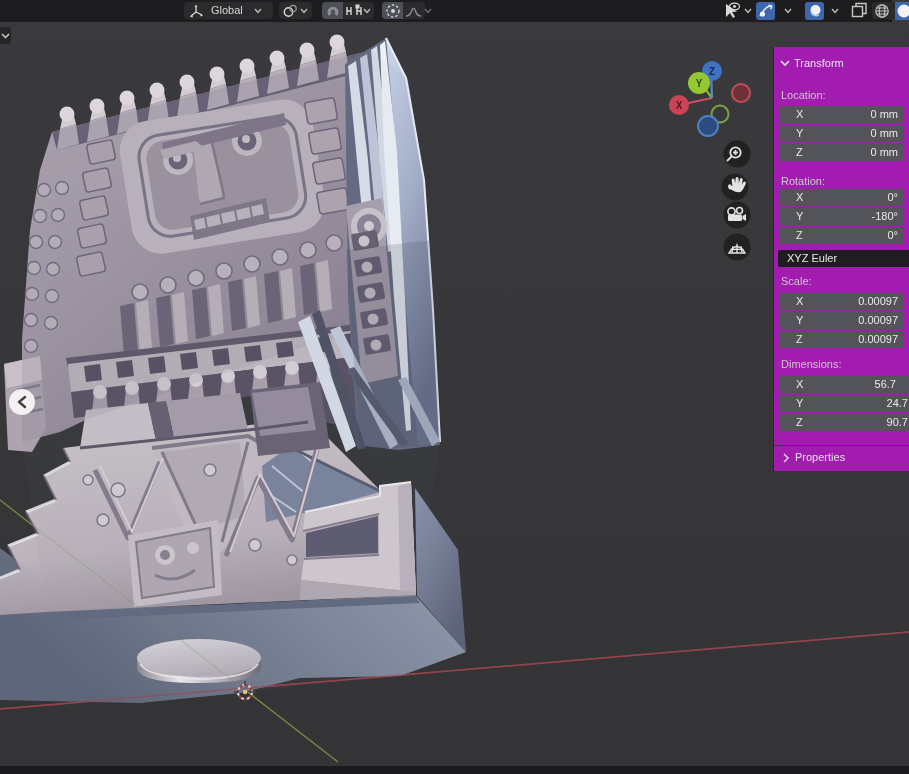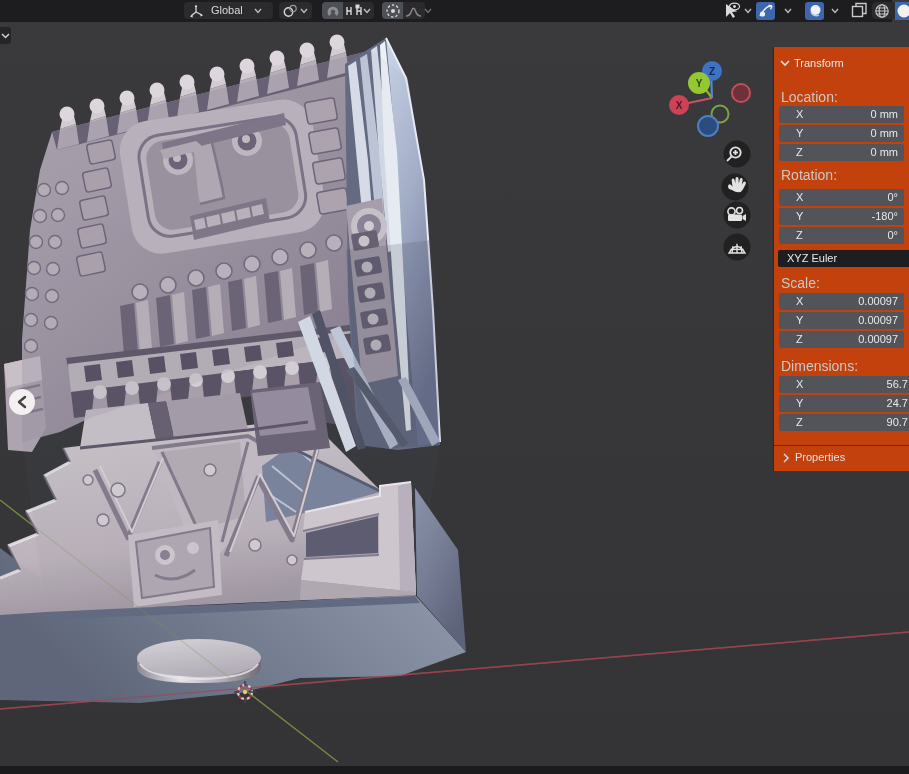--- a/index.html
+++ b/index.html
@@ -4,22 +4,22 @@
 <style>
   html,body{margin:0;padding:0;}
   body{width:909px;height:774px;overflow:hidden;background:#39393c;font-family:"Liberation Sans",sans-serif;position:relative;}
   #viewport{position:absolute;left:0;top:0;width:909px;height:774px;}
   
   #topbar{position:absolute;left:0;top:0;width:892px;height:22px;background:#1d1d1f;z-index:5;}
   .tb{position:absolute;top:2px;height:17px;background:#2b2b2e;border-radius:4px;}
   .tbtxt{position:absolute;color:#d8d8d8;font-size:11px;line-height:17px;}
   .chev{position:absolute;width:8px;height:8px;}
   
-  #npanel{position:absolute;left:773px;top:47px;width:136px;height:424px;background:#c2410c;z-index:4;border-left:1px solid #28282b;}
-  .plabel{position:absolute;left:7px;color:#c9c9c9;font-size:14px;}
+  #npanel{position:absolute;left:773px;top:47px;width:136px;height:424px;background:#a21caf;z-index:4;border-left:1px solid #28282b;}
+  .plabel{position:absolute;left:7px;color:#c9c9c9;font-size:11px;}
   .prow{position:absolute;left:5px;width:125px;height:17px;background:#53545a;border-radius:2px;color:#e9e9e9;font-size:11px;line-height:17px;}
   .prow .k{position:absolute;left:17px;}
   .prow .v{position:absolute;right:6px;}
   
   #bottombar{position:absolute;left:0;top:766px;width:909px;height:8px;background:#1b1b1e;z-index:3;}
   
   #prevbtn{position:absolute;left:9px;top:389px;width:26px;height:26px;border-radius:50%;background:#f2f0f1;z-index:6;}
   
   #tlw{position:absolute;left:0px;top:27px;width:11px;height:17px;background:#252528;border-radius:0 3px 3px 0;z-index:6;}
 </style>
@@ -511,21 +511,21 @@
       <span class="v">0 mm</span>
     </div>
   <div class="prow" style="top:78px;">
       <span class="k">Y</span>
       <span class="v">0 mm</span>
     </div>
   <div class="prow" style="top:97px;">
       <span class="k">Z</span>
       <span class="v">0 mm</span>
     </div>
-  <div class="plabel" style="top:120px;">Rotation:</div>
+  <div class="plabel" style="top:128px;">Rotation:</div>
   <div class="prow" style="top:142px;">
       <span class="k">X</span>
       <span class="v">0°</span>
     </div>
   <div class="prow" style="top:161px;">
       <span class="k">Y</span>
       <span class="v">-180°</span>
     </div>
   <div class="prow" style="top:180px;">
       <span class="k">Z</span>
@@ -543,21 +543,21 @@
       <span class="k">Y</span>
       <span class="v">0.00097</span>
     </div>
   <div class="prow" style="top:284px;">
       <span class="k">Z</span>
       <span class="v">0.00097</span>
     </div>
   <div class="plabel" style="top:311px;">Dimensions:</div>
   <div class="prow" style="top:329px;width:131px;border-radius:2px 0 0 2px;">
       <span class="k">X</span>
-      <span class="v" style="right:2px;">56.7</span>
+      <span class="v" style="right:14px;">56.7</span>
     </div>
   <div class="prow" style="top:348px;width:131px;border-radius:2px 0 0 2px;">
       <span class="k">Y</span>
       <span class="v" style="right:2px;">24.7</span>
     </div>
   <div class="prow" style="top:367px;width:131px;border-radius:2px 0 0 2px;">
       <span class="k">Z</span>
       <span class="v" style="right:2px;">90.7</span>
     </div>
   <div style="position:absolute;left:0;top:398px;width:136px;height:1px;background:#3a3a3e;"></div>

